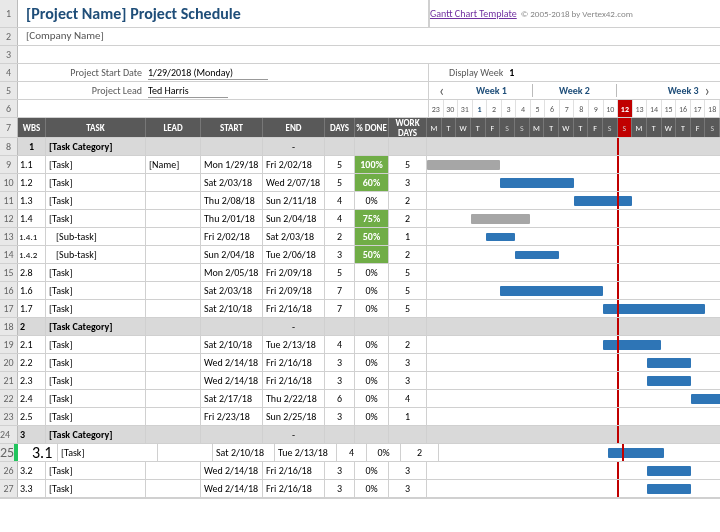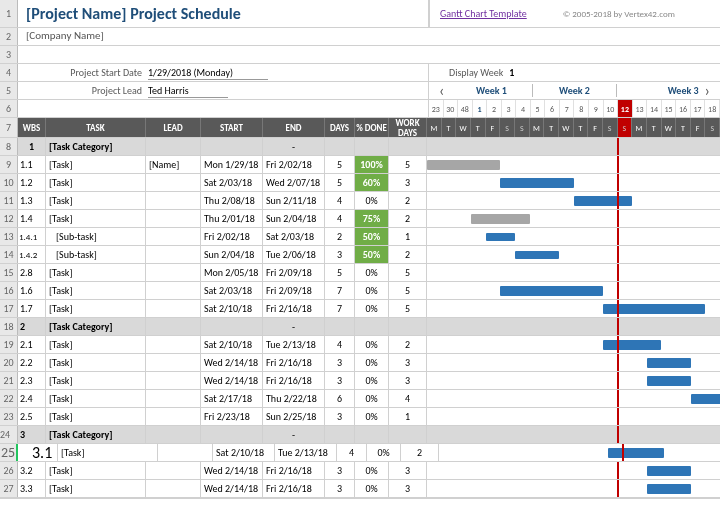--- a/index.html
+++ b/index.html
@@ -14,21 +14,21 @@
 <div class="layout">
 
   <div style="display:flex; height:28px; border-bottom:1px solid #d0d0d0;">
 
     <div style="width:18px; background:#e8e8e8; border-right:1px solid #bbb; flex-shrink:0; display:flex; align-items:center; justify-content:center; font-size:10px; color:#666;">1</div>
 
     <div style="width:411px; padding:4px 8px; flex-shrink:0; border-right:1px solid #d0d0d0;">
       <span style="font-size:16px; font-weight:bold; color:#1f4e79;">[Project Name] Project Schedule</span>
     </div>
 
-    <div style="flex:1; display:flex; align-items:center; padding-left:10px; border-left:1px solid #d0d0d0;gap:32px;">
+    <div style="flex:1; display:flex; align-items:center; padding-left:0; border-left:1px solid #d0d0d0;">
       <span style="font-size:10px; color:#7030a0; text-decoration:underline;">Gantt Chart Template</span>
       <span style="font-size:9px; color:#888; margin-left:4px;">© 2005-2018 by Vertex42.com</span>
     </div>
   </div>
 
   <div style="display:flex; height:18px; border-bottom:1px solid #d0d0d0;">
     <div style="width:18px; background:#e8e8e8; border-right:1px solid #bbb; flex-shrink:0; display:flex; align-items:center; justify-content:center; font-size:10px; color:#666;">2</div>
     <div style="flex:1; padding:1px 8px; font-size:11px; color:#555;">
       <span>[Company Name]</span>
     </div>
@@ -71,21 +71,21 @@
 
   <div style="display:flex; height:18px; border-bottom:1px solid #d0d0d0;">
     <div style="width:18px; background:#e8e8e8; border-right:1px solid #bbb; flex-shrink:0; display:flex; align-items:center; justify-content:center; font-size:10px; color:#666;">6</div>
     <div style="width:411px; flex-shrink:0; border-right:1px solid #d0d0d0;"></div>
     <div style="flex:1; display:flex;">
 
       <div style="display:flex; flex:1;">
 
         <div style="flex:1; font-size:8px; text-align:center; border-right:1px solid #e0e0e0; color:#595959; line-height:18px;">23</div>
         <div style="flex:1; font-size:8px; text-align:center; border-right:1px solid #e0e0e0; color:#595959; line-height:18px;">30</div>
-        <div style="flex:1; font-size:8px; text-align:center; border-right:1px solid #e0e0e0; color:#595959; line-height:18px;">48</div>
+        <div style="flex:1; font-size:8px; text-align:center; border-right:1px solid #e0e0e0; color:#595959; line-height:18px;">31</div>
         <div style="flex:1; font-size:8px; text-align:center; border-right:1px solid #e0e0e0; color:#595959; line-height:18px; color:#1f4e79; font-weight:bold;">1</div>
         <div style="flex:1; font-size:8px; text-align:center; border-right:1px solid #e0e0e0; color:#595959; line-height:18px;">2</div>
         <div style="flex:1; font-size:8px; text-align:center; border-right:1px solid #e0e0e0; color:#595959; line-height:18px;">3</div>
         <div style="flex:1; font-size:8px; text-align:center; border-right:1px solid #e0e0e0; color:#595959; line-height:18px;">4</div>
         <div style="flex:1; font-size:8px; text-align:center; border-right:1px solid #e0e0e0; color:#595959; line-height:18px;">5</div>
         <div style="flex:1; font-size:8px; text-align:center; border-right:1px solid #e0e0e0; color:#595959; line-height:18px;">6</div>
         <div style="flex:1; font-size:8px; text-align:center; border-right:1px solid #e0e0e0; color:#595959; line-height:18px;">7</div>
         <div style="flex:1; font-size:8px; text-align:center; border-right:1px solid #e0e0e0; color:#595959; line-height:18px;">8</div>
         <div style="flex:1; font-size:8px; text-align:center; border-right:1px solid #e0e0e0; color:#595959; line-height:18px;">9</div>
         <div style="flex:1; font-size:8px; text-align:center; border-right:1px solid #e0e0e0; color:#595959; line-height:18px;">10</div>
@@ -396,21 +396,21 @@
     <div style="width:62px; flex-shrink:0; border-right:1px solid #d0d0d0; font-size:10px; text-align:center; line-height:18px;">-</div>
     <div style="width:30px; flex-shrink:0; border-right:1px solid #d0d0d0;"></div>
     <div style="width:34px; flex-shrink:0; border-right:1px solid #d0d0d0;"></div>
     <div style="width:38px; flex-shrink:0; border-right:1px solid #d0d0d0;"></div>
     <div style="flex:1; position:relative; overflow:hidden;">
       <div style="position:absolute; left:calc(13*100%/20); top:0; bottom:0; width:2px; background:#c00000; z-index:2;"></div>
     </div>
   </div>
 
   <div style="display:flex; height:18px; border-bottom:1px solid #d0d0d0;">
-    <div style="width:18px; background:#e8e8e8; border-right:2px solid #22c55e; flex-shrink:0; text-align:center; font-size:14px; color:#666; line-height:18px;">25</div>
+    <div style="width:18px; background:#e8e8e8; border-right:4px solid #22c55e; flex-shrink:0; text-align:center; font-size:14px; color:#666; line-height:18px;">25</div>
     <div style="width:40px; flex-shrink:0; border-right:1px solid #d0d0d0; font-size:16px; line-height:18px; padding:0 14px;">3.1</div>
     <div style="width:100px; flex-shrink:0; border-right:1px solid #d0d0d0; font-size:10px; line-height:18px; padding:0 3px;">[Task]</div>
     <div style="width:55px; flex-shrink:0; border-right:1px solid #d0d0d0;"></div>
     <div style="width:62px; flex-shrink:0; border-right:1px solid #d0d0d0; font-size:10px; line-height:18px; padding:0 3px;">Sat 2/10/18</div>
     <div style="width:62px; flex-shrink:0; border-right:1px solid #d0d0d0; font-size:10px; line-height:18px; padding:0 3px;">Tue 2/13/18</div>
     <div style="width:30px; flex-shrink:0; border-right:1px solid #d0d0d0; font-size:10px; text-align:center; line-height:18px;">4</div>
     <div style="width:34px; flex-shrink:0; border-right:1px solid #d0d0d0; font-size:10px; text-align:center; line-height:18px;">0%</div>
     <div style="width:38px; flex-shrink:0; border-right:1px solid #d0d0d0; font-size:10px; text-align:center; line-height:18px;">2</div>
     <div style="flex:1; position:relative; overflow:hidden;">
       <div style="position:absolute; left:calc(12*100%/20); top:4px; width:calc(4*100%/20); height:10px; background:#2e75b6; border-radius:1px;"></div>

